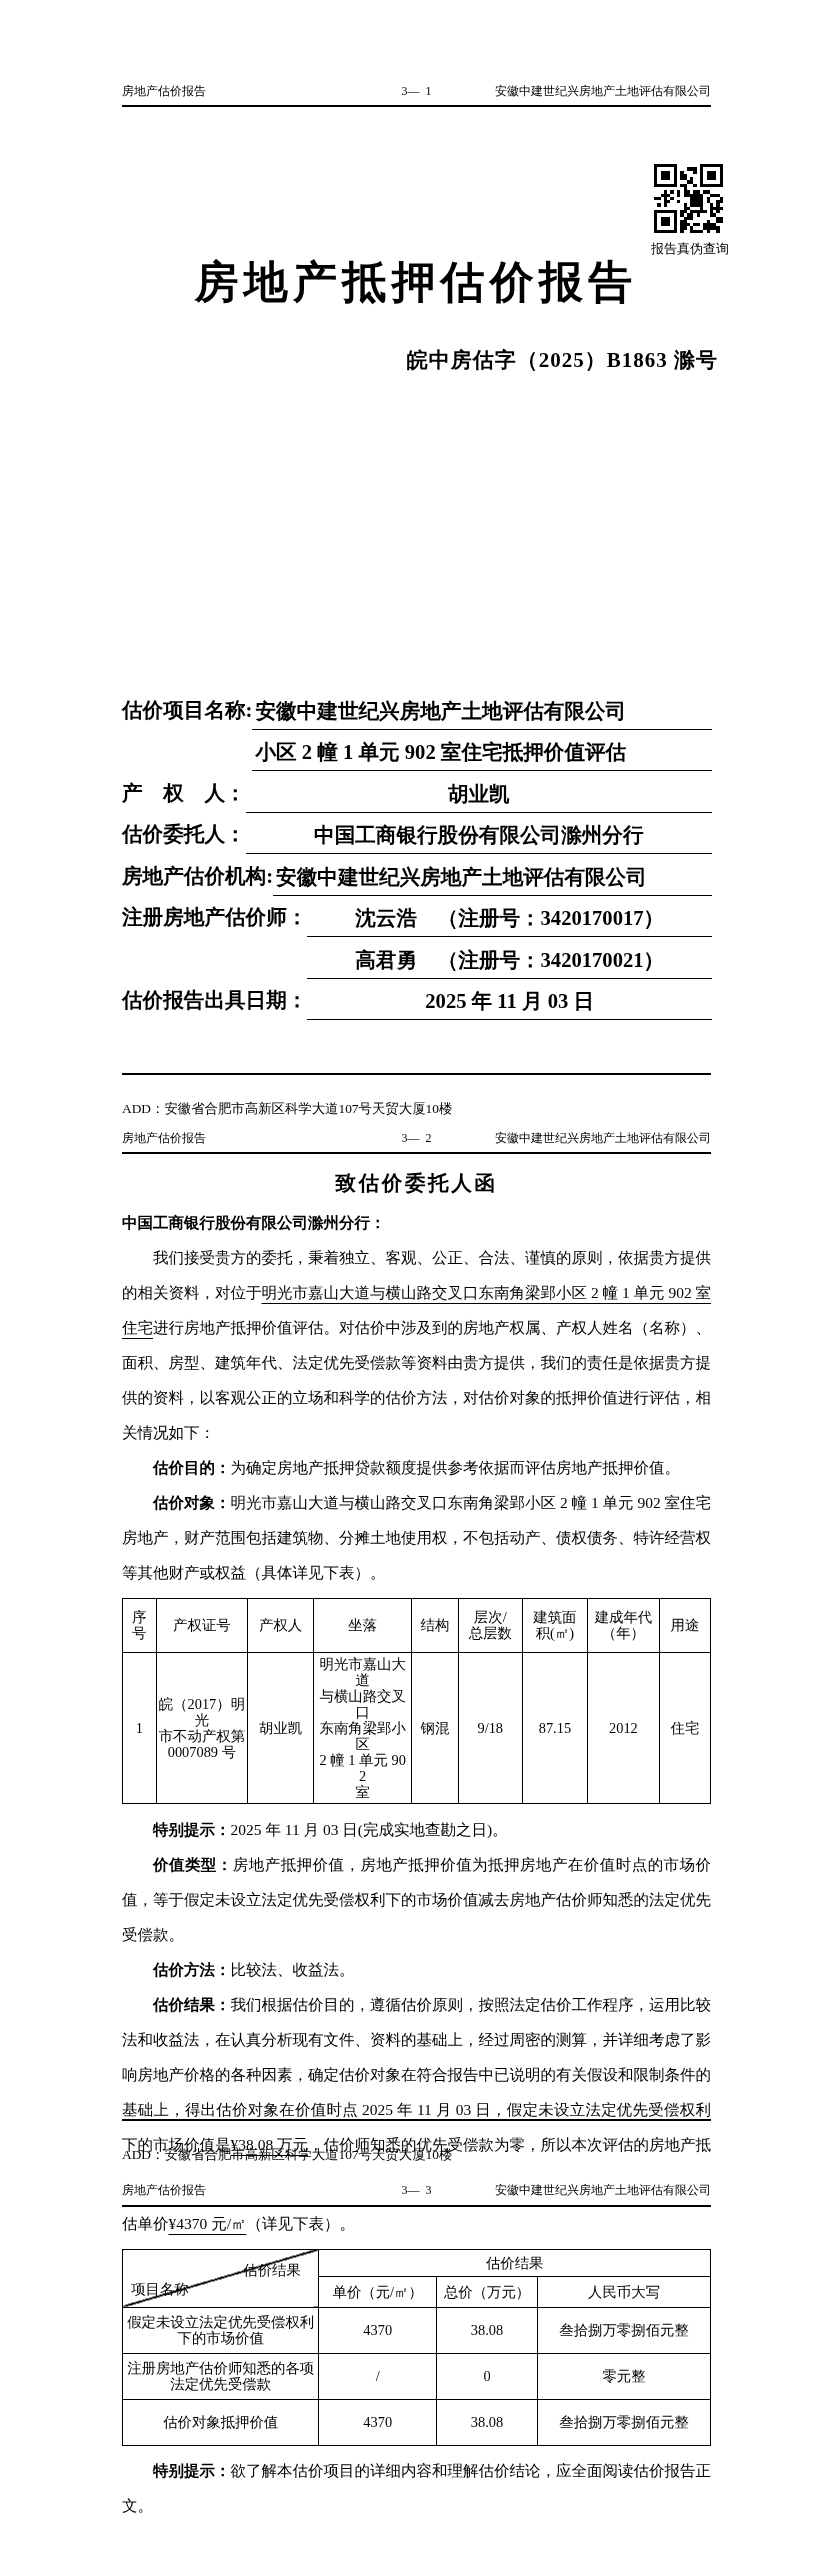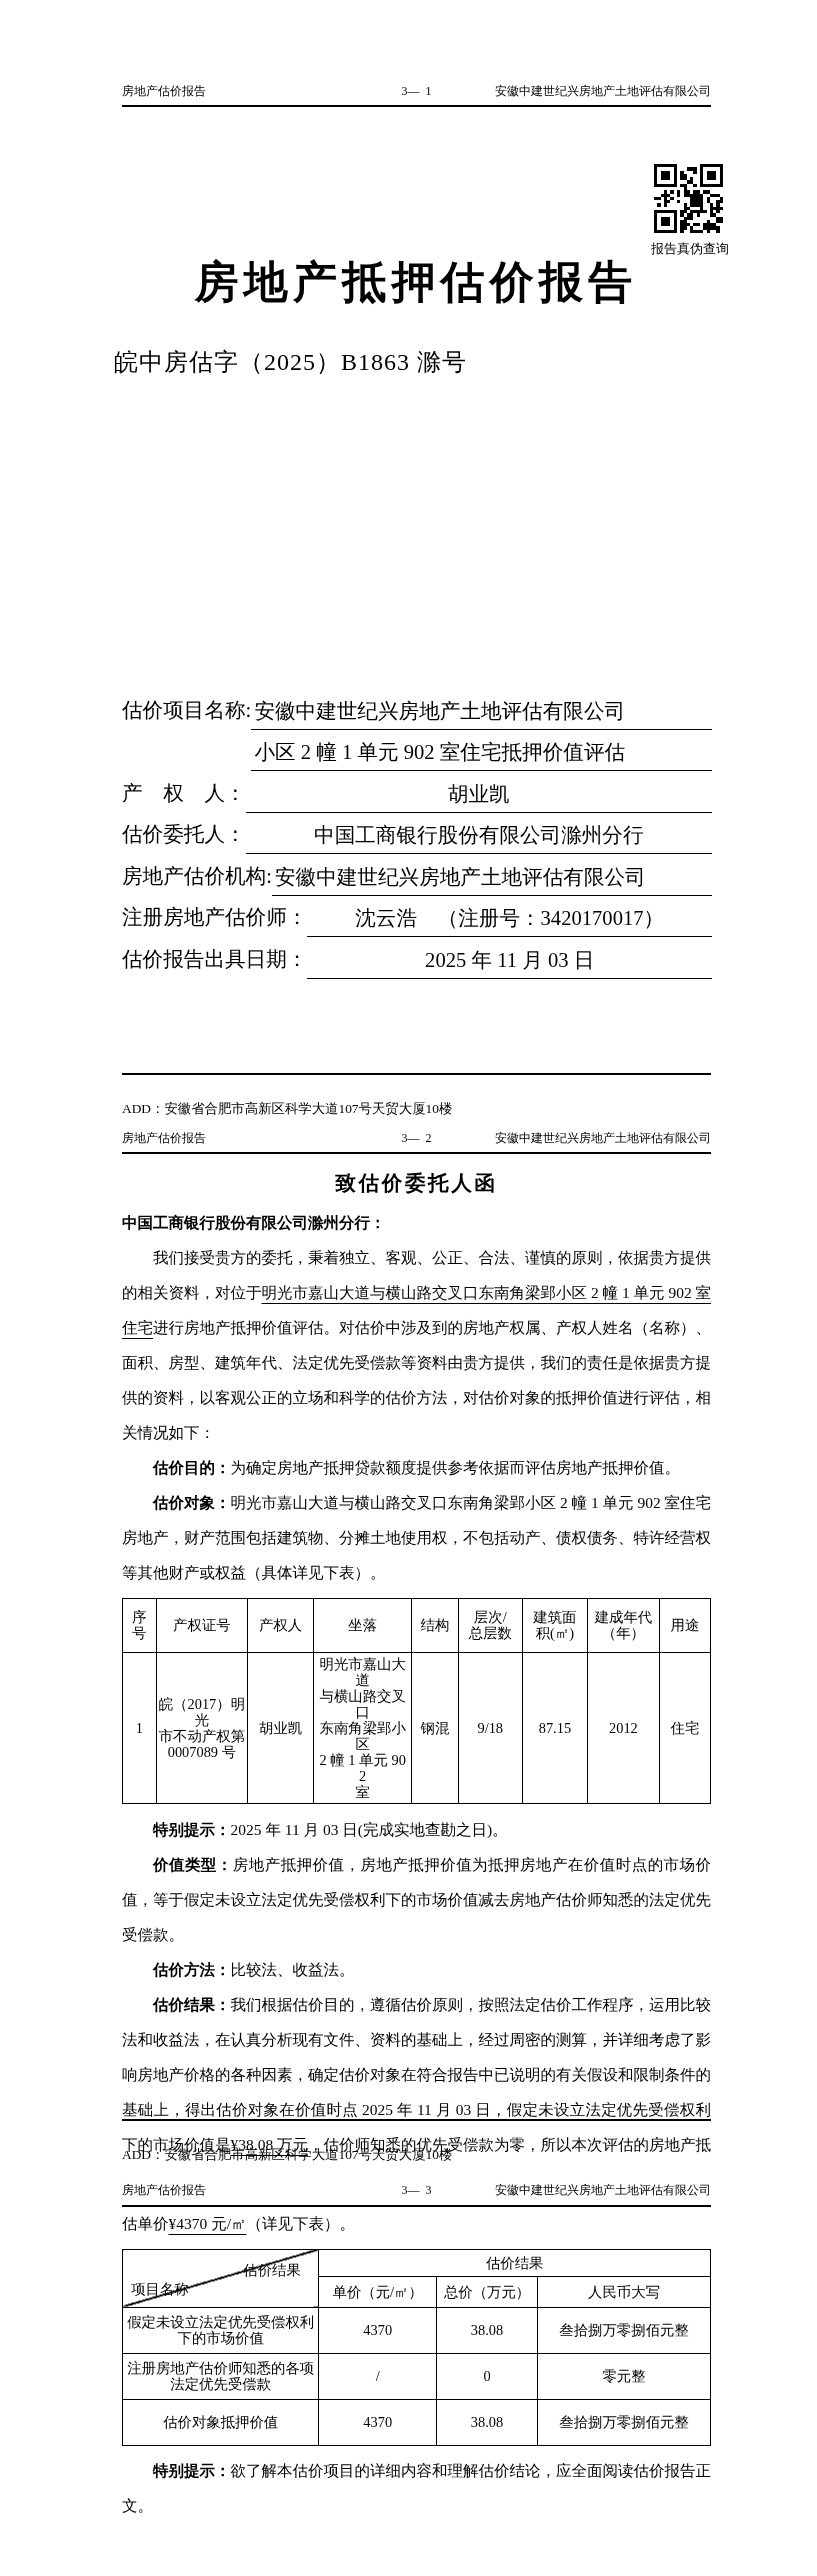--- a/index.html
+++ b/index.html
@@ -19,24 +19,24 @@
   .hdr-spacer{height:24px;}
   .ftr{position:absolute;left:122px;width:589px;border-top:2.6px solid #000;
        padding-top:24px;font-size:13.4px;line-height:19.6px;}
 
   
   .qr-block{position:absolute;left:651px;top:164px;width:75px;text-align:center;}
   .qr-block svg{width:69px;height:69px;display:block;margin:0 auto;fill:#000;shape-rendering:crispEdges;}
   .qr-caption{font-size:13px;margin-top:7.2px;white-space:nowrap;}
   .report-title{position:absolute;top:253px;left:114px;width:604px;text-align:center;
                 font-size:44px;font-weight:bold;letter-spacing:5.2px;white-space:nowrap;}
-  .report-no{position:absolute;top:346px;left:114px;width:604px;text-align:left;
-             font-size:24px;font-weight:normal;letter-spacing:1px;}
+  .report-no{position:absolute;top:346px;left:114px;width:604px;text-align:right;
+             font-size:21px;font-weight:bold;letter-spacing:1px;}
   .info-block{position:absolute;top:697px;left:122px;width:590px;
-              font-size:20.6px;font-weight:normal;}
+              font-size:20.6px;font-weight:bold;}
   .info-row{display:flex;margin-bottom:8.8px;align-items:flex-end;}
   .lbl{white-space:pre;line-height:27px;padding-bottom:5.7px;}
   .lbl.ghost{visibility:hidden;}
   .ival{flex:1;border-bottom:1.5px solid #000;line-height:27px;padding:0 3.1px 4.1px 3.1px;
         white-space:nowrap;}
   .ival.center{text-align:center;}
   .ival.left{text-align:left;}
 
   
   .body-flow{position:absolute;left:122px;width:589px;font-size:15.5px;line-height:35px;
@@ -330,20 +330,24 @@
     </div>
     <div class="info-row">
       <span class="lbl">房地产估价机构:</span>
       <span class="ival left">安徽中建世纪兴房地产土地评估有限公司</span>
     </div>
     <div class="info-row">
       <span class="lbl">注册房地产估价师：</span>
       <span class="ival center">沈云浩　（注册号：3420170017）</span>
     </div>
     <div class="info-row">
+      <span class="lbl ghost">注册房地产估价师：</span>
+      <span class="ival center">高君勇　（注册号：3420170021）</span>
+    </div>
+    <div class="info-row">
       <span class="lbl">估价报告出具日期：</span>
       <span class="ival center">2025 年 11 月 03 日</span>
     </div>
   </div>
 
   <div class="ftr" style="top:1073px">
     <div>ADD：安徽省合肥市高新区科学大道107号天贸大厦10楼</div>
     <div>TEL：0551－62988758</div>
   </div>
 </div>

